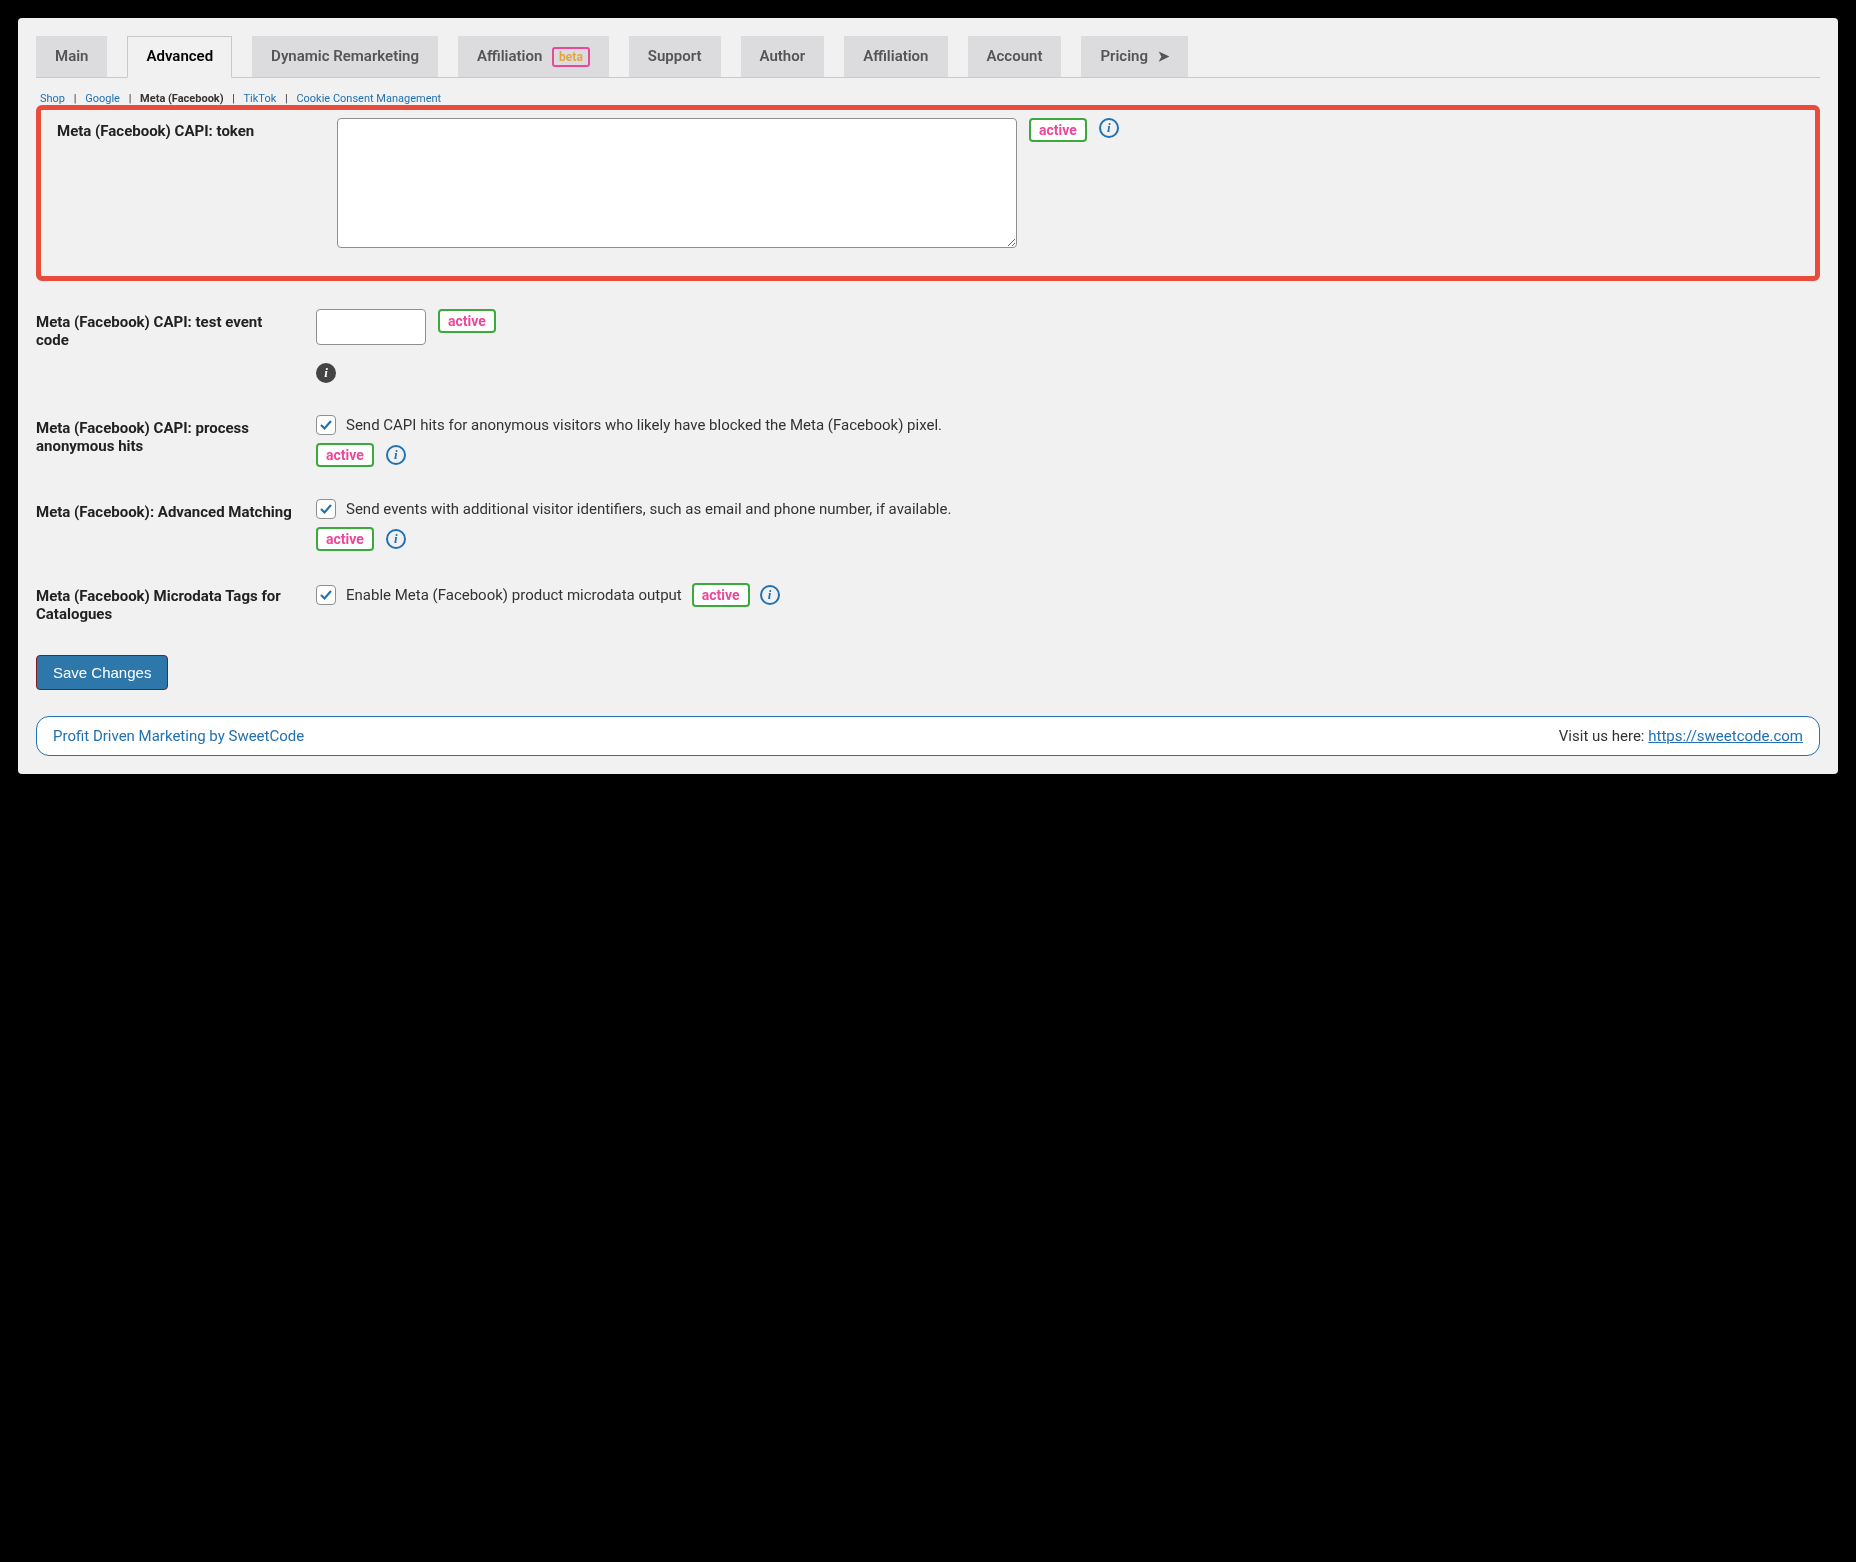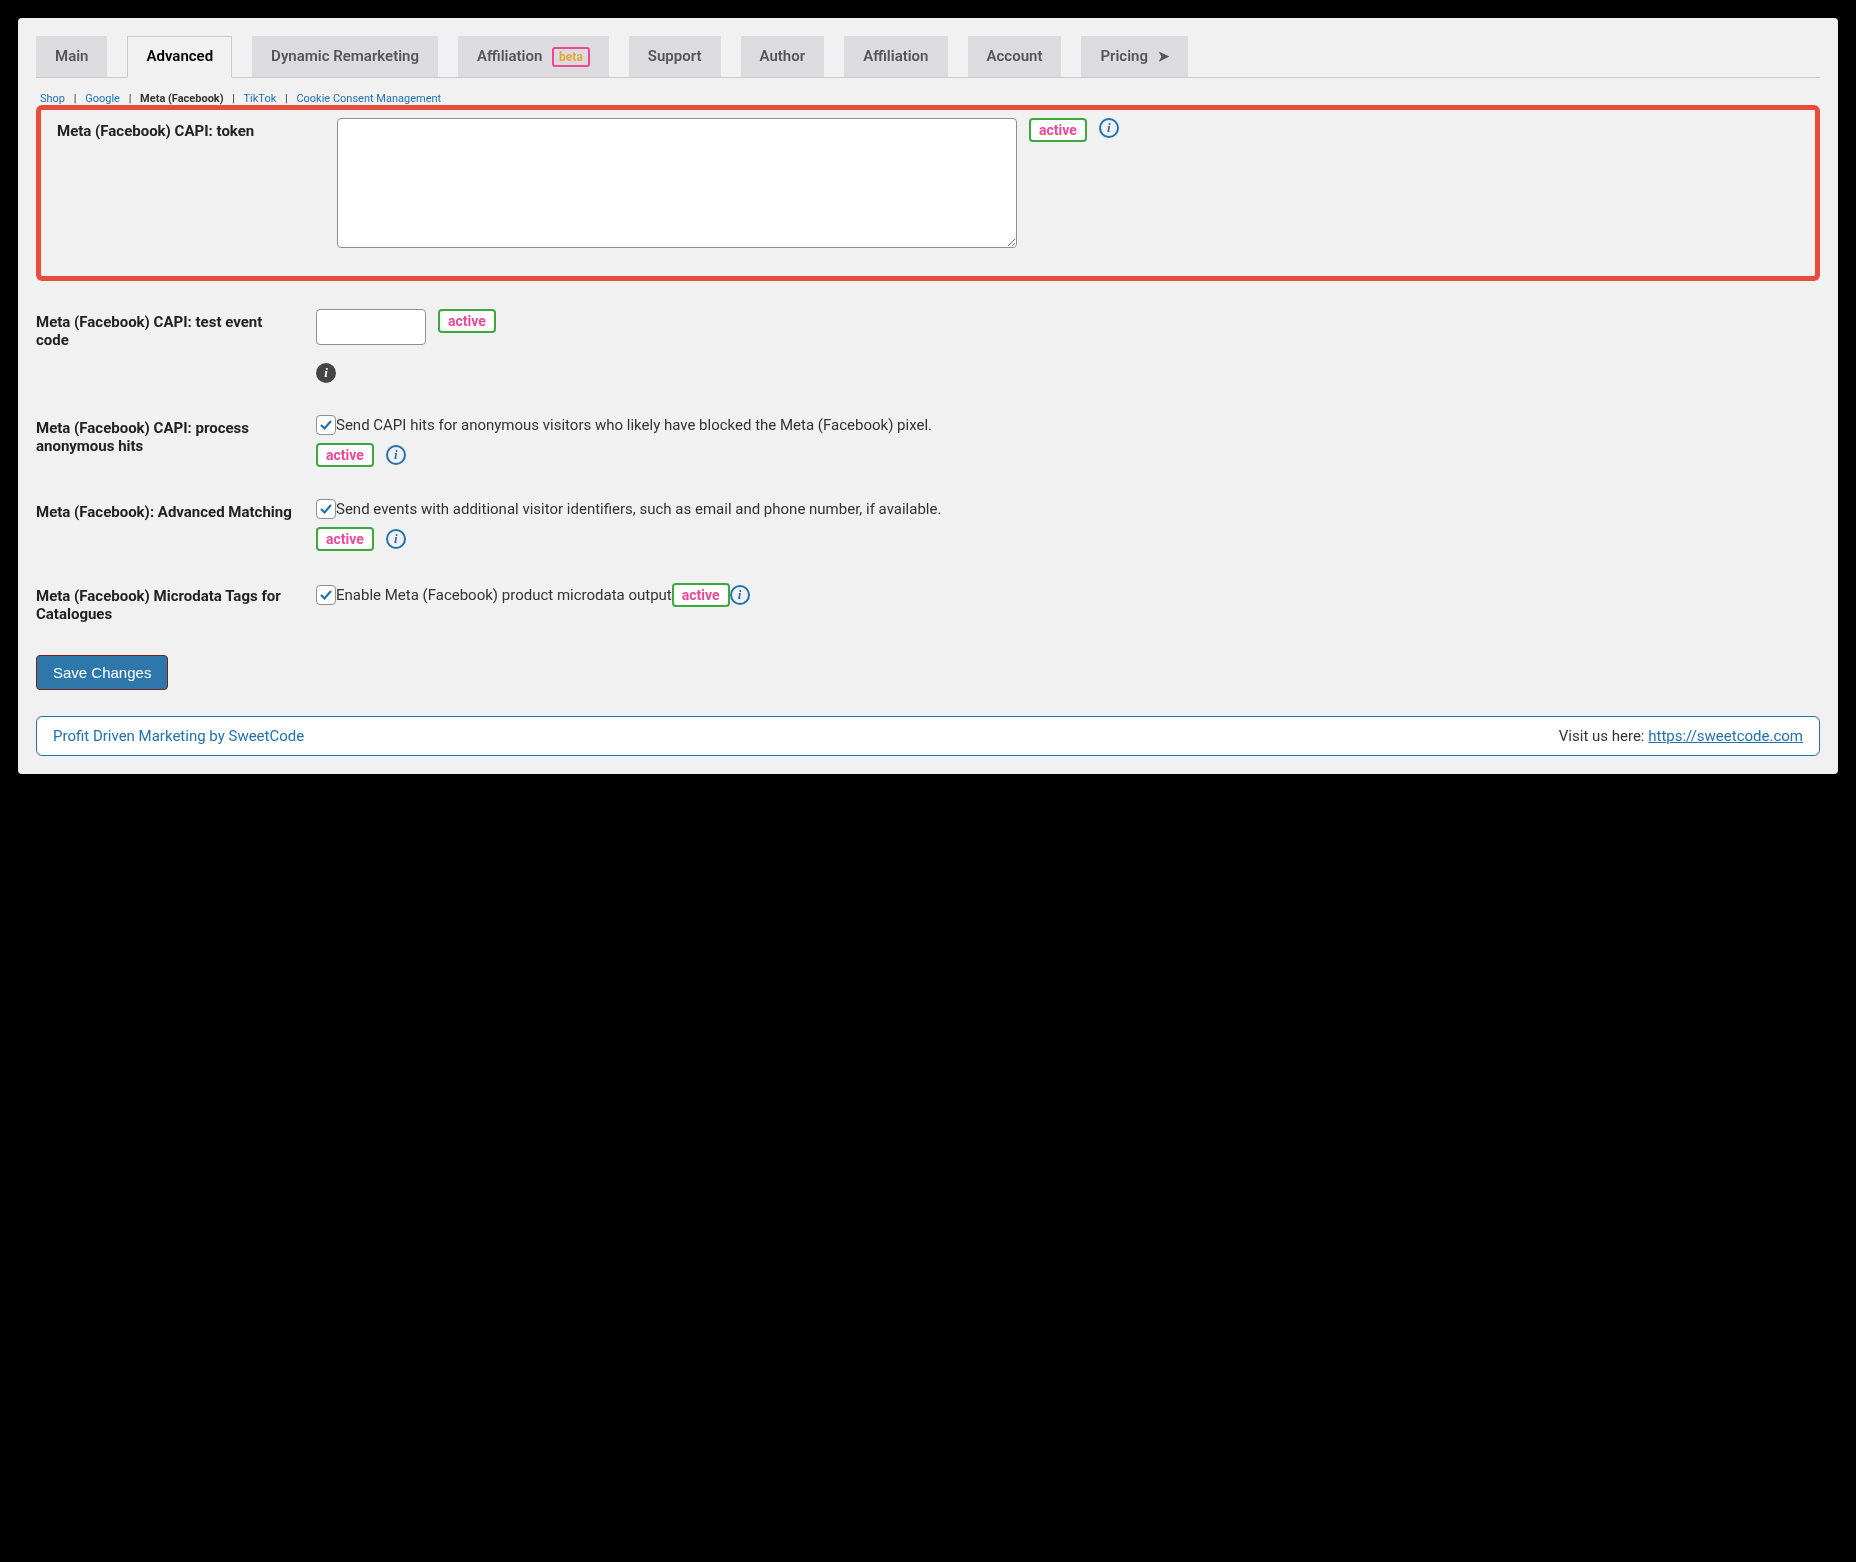--- a/index.html
+++ b/index.html
@@ -174,37 +174,38 @@
     border: 1px solid #8c8f94;
     border-radius: 4px;
     background: #fff;
     cursor: pointer;
     flex: 0 0 20px;
   }
   .cb-wrap svg { width: 16px; height: 16px; }
   .cb-line {
     display: flex;
     align-items: center;
+    gap: 10px;
     flex-wrap: wrap;
   }
   .cb-text { color: #333; font-size: 15px; }
   .row2 { display:flex; align-items:center; gap:12px; margin-top:8px; }
   .save-btn {
     background: #2e77ab;
     color: #fff;
     border: 1px solid #7f1d1d;
     padding: 8px 16px;
     border-radius: 4px;
     font-size: 15px;
     cursor: pointer;
   }
   .footer-box {
     margin-top: 26px;
     border: 1px solid #2271b1;
-    border-radius: 6px;
+    border-radius: 13px;
     background: #fff;
     padding: 10px 16px;
     display: flex;
     justify-content: space-between;
     color: #2271b1;
     font-size: 15px;
   }
   .footer-box a { color: #2271b1; }
   .footer-right { color: #333; }
 </style>

